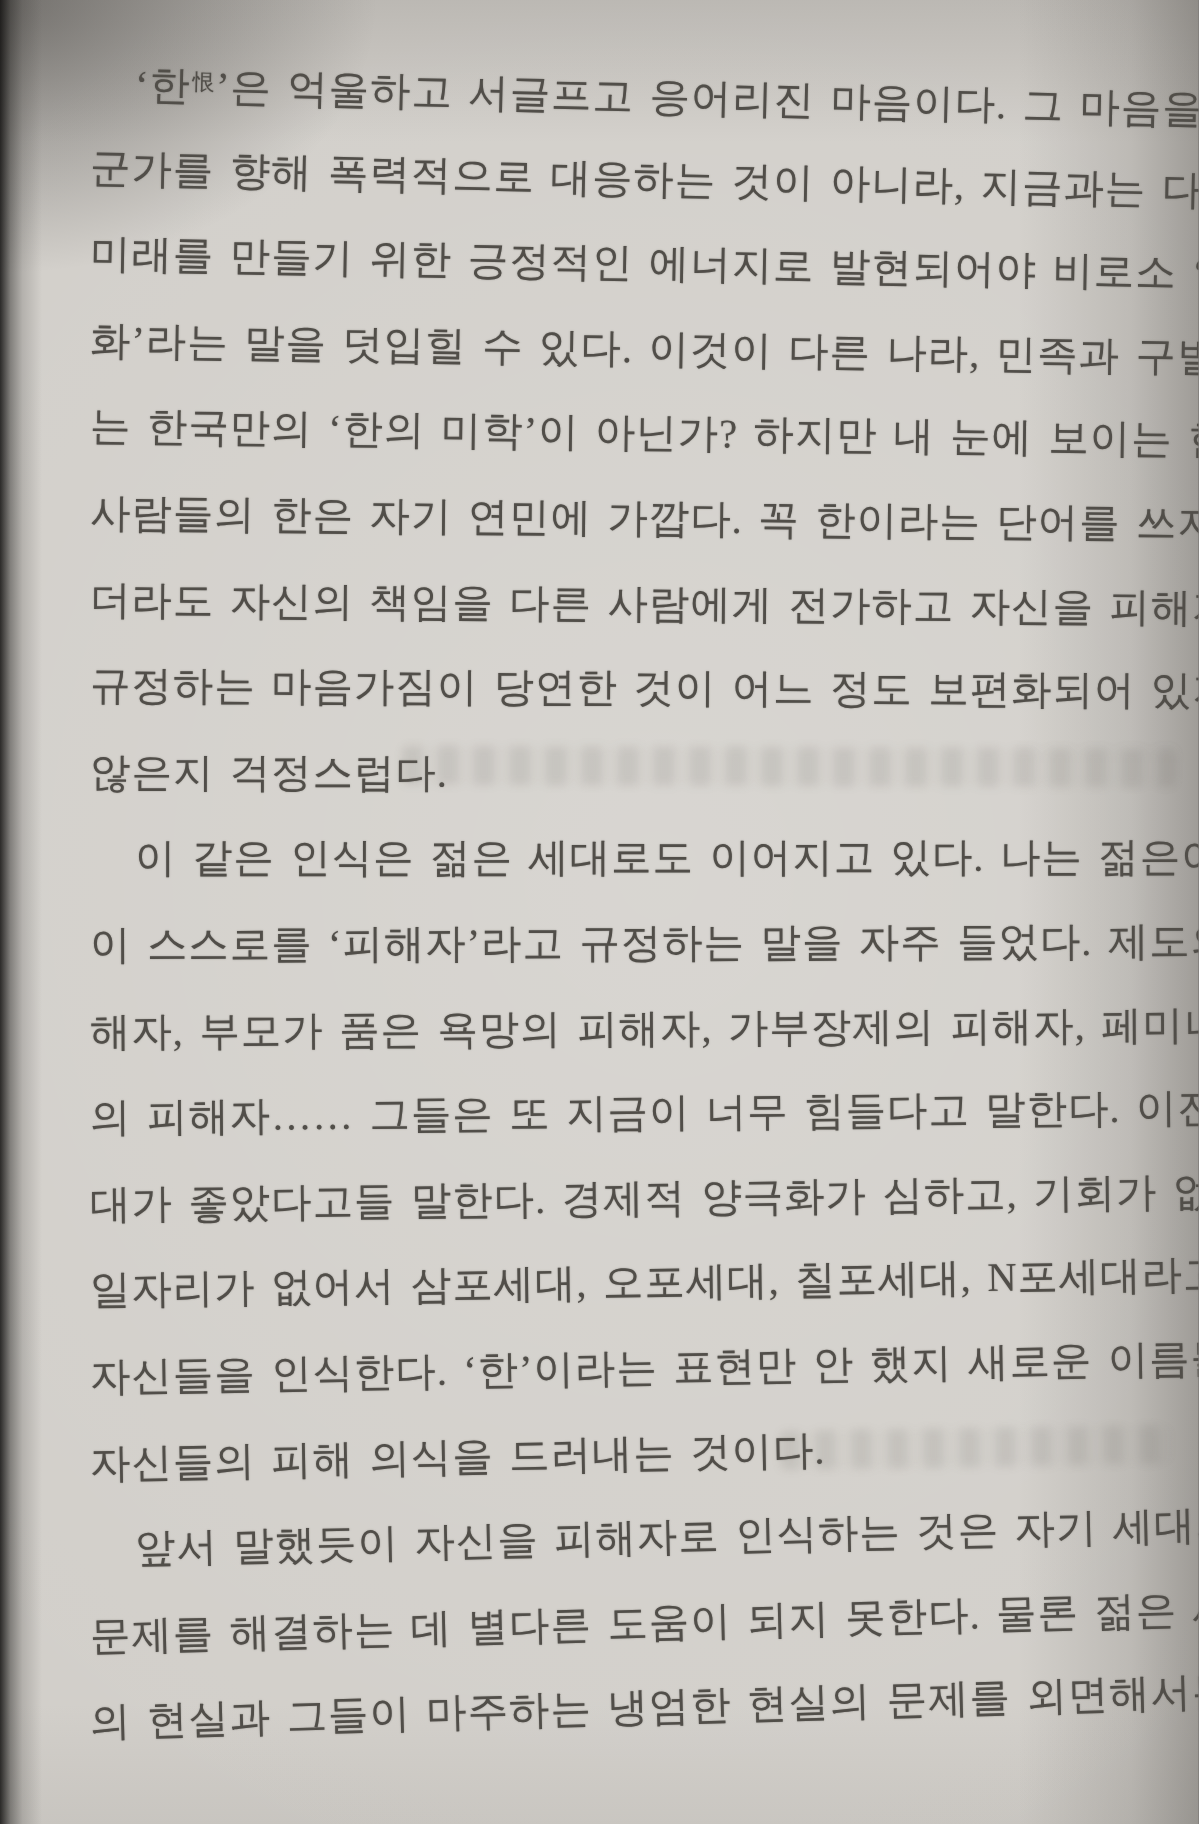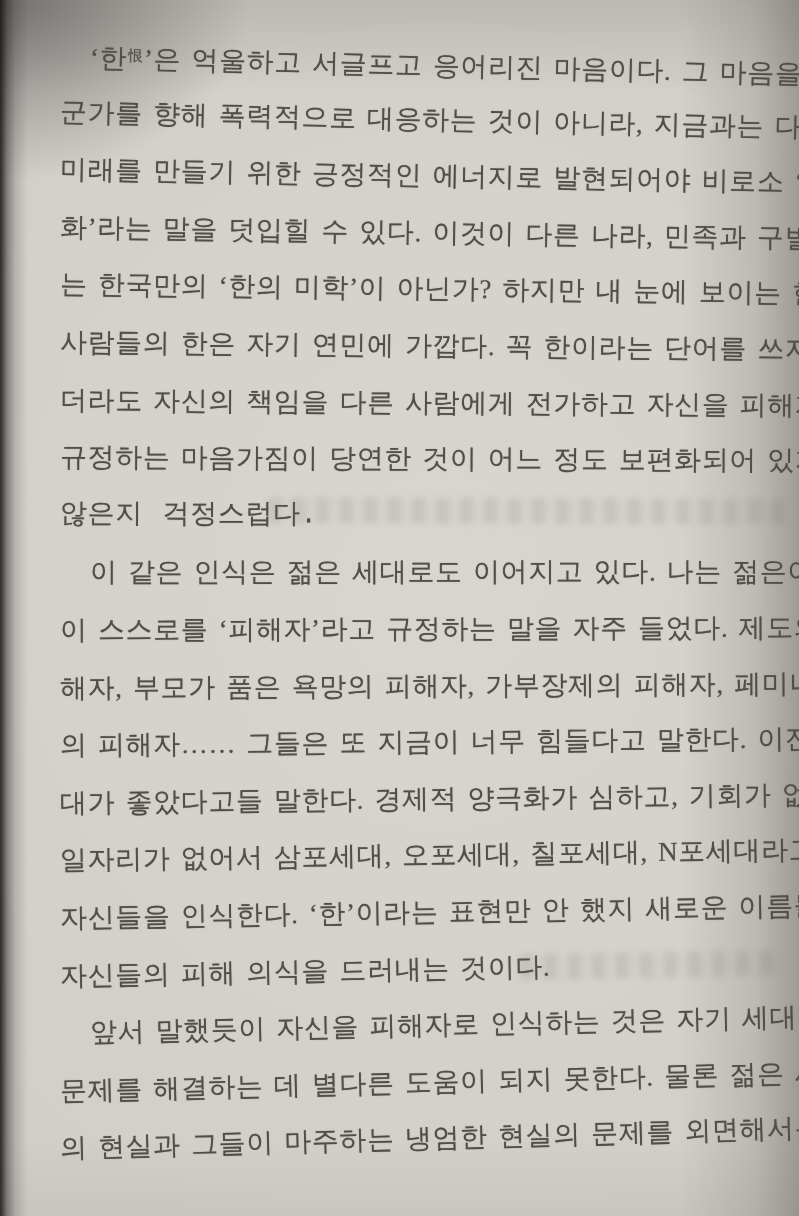--- a/index.html
+++ b/index.html
@@ -54,21 +54,21 @@
   }
   
   .text .line:nth-child(1)  { transform: rotate(1.30deg); }
   .text .line:nth-child(2)  { transform: rotate(1.15deg); }
   .text .line:nth-child(3)  { transform: rotate(1.00deg); }
   .text .line:nth-child(4)  { transform: rotate(0.85deg); }
   .text .line:nth-child(5)  { transform: rotate(0.70deg); }
   .text .line:nth-child(6)  { transform: rotate(0.55deg); }
   .text .line:nth-child(7)  { transform: rotate(0.40deg); }
   .text .line:nth-child(8)  { transform: rotate(0.25deg); }
-  .text .line:nth-child(9)  { transform: rotate(0.10deg); font-family: Liberation Mono, monospace; }
+  .text .line:nth-child(9)  { transform: rotate(0.10deg); }
   .text .line:nth-child(10) { transform: rotate(-0.05deg); }
   .text .line:nth-child(11) { transform: rotate(-0.20deg); }
   .text .line:nth-child(12) { transform: rotate(-0.35deg); }
   .text .line:nth-child(13) { transform: rotate(-0.50deg); }
   .text .line:nth-child(14) { transform: rotate(-0.65deg); }
   .text .line:nth-child(15) { transform: rotate(-0.80deg); }
   .text .line:nth-child(16) { transform: rotate(-0.95deg); }
   .text .line:nth-child(17) { transform: rotate(-1.10deg); }
   .text .line:nth-child(18) { transform: rotate(-1.25deg); }
   .text .line:nth-child(19) { transform: rotate(-1.40deg); }

